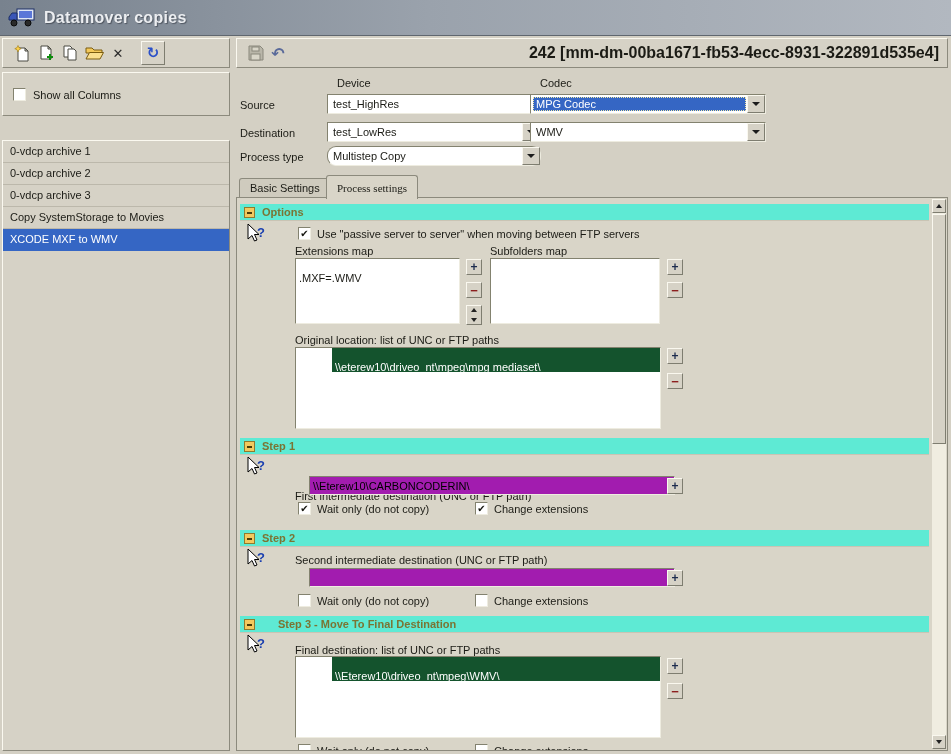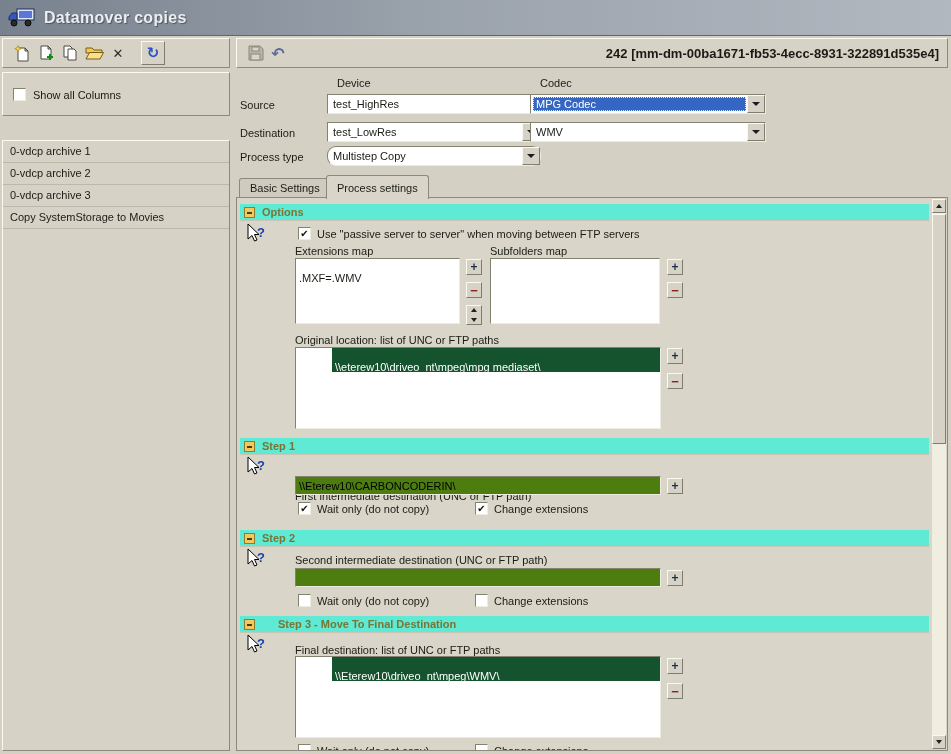--- a/index.html
+++ b/index.html
@@ -3,21 +3,21 @@
 <meta charset="utf-8">
 <style>
   * { margin:0; padding:0; box-sizing:border-box; }
   body { font-family:"Liberation Sans","DejaVu Sans",sans-serif; font-size:11px; color:#1b1b15; }
   #app { position:relative; width:951px; height:754px; overflow:hidden; background:#d4d0c4; }
   .abs { position:absolute; }
 
   
   .raised { border:1px solid; border-color:#fbf9f0 #8c8a7d #8c8a7d #fbf9f0; }
   .btn3d  { background:#d6d2c6; border:1px solid; border-color:#faf8ef #7e7d70 #7e7d70 #faf8ef; }
-  .field  { background:#4d7c0f; border:1px solid; border-color:#83826f #eeece0 #eeece0 #83826f; }
+  .field  { background:#a21caf; border:1px solid; border-color:#83826f #eeece0 #eeece0 #83826f;margin-left:14px; }
 
   
   #titlebar { left:0; top:0; width:951px; height:36px;
     background:linear-gradient(90deg,#78828e 0%,#9aa2ac 45%,#b2b8c0 100%);
     border-bottom:1px solid #60676f; display:flex; align-items:center; padding-left:8px; }
   #titlebar .title { color:#eceef1; font-size:16px; font-weight:bold; margin-left:8px;
     text-shadow:1px 1px 1px rgba(35,40,50,.55); letter-spacing:.3px; }
 
   
   .strip { background:#d6d2c6; display:flex; align-items:center; }
@@ -138,35 +138,36 @@
   <div class="abs raised" style="left:2px;top:72px;width:228px;height:44px;background:#d6d2c6;">
     <span class="cb abs" style="left:10px;top:15px;"></span>
     <span class="lbl" style="left:30px;top:16px;">Show all Columns</span>
   </div>
 
   <div class="abs raised" style="left:2px;top:140px;width:228px;height:611px;background:#d6d2c6;">
     <div class="list-row">0-vdcp archive 1</div>
     <div class="list-row">0-vdcp archive 2</div>
     <div class="list-row">0-vdcp archive 3</div>
     <div class="list-row">Copy SystemStorage to Movies</div>
+    <div class="list-row sel">XCODE MXF to WMV</div>
   </div>
 
   <div class="abs strip raised" style="left:236px;top:38px;width:712px;height:30px;padding:0 8px;">
     <span class="tbtn">
       <svg width="16" height="16">
         <path d="M1,1 h11 l3,3 v11 h-14 z" fill="#b9b6a9" stroke="#8a887c"></path>
         <rect x="4" y="2" width="7" height="4" fill="#d9d6c9" stroke="#8a887c"></rect>
         <rect x="3" y="9" width="9" height="6" fill="#d9d6c9" stroke="#8a887c"></rect>
       </svg>
     </span>
     <span class="tbtn">
       <span style="font-size:16px;font-weight:bold;color:#5a6a9a;">↶</span>
     </span>
     <span style="flex:1"></span>
-    <span class="bold" style="font-size:13px;">242 [mm-dm-00ba1671-fb53-4ecc-8931-322891d535e4]</span>
+    <span class="bold" style="font-size:16px;">242 [mm-dm-00ba1671-fb53-4ecc-8931-322891d535e4]</span>
   </div>
 
   <span class="lbl" style="left:337px;top:77px;">Device</span>
   <span class="lbl" style="left:540px;top:77px;">Codec</span>
 
   <span class="lbl" style="left:240px;top:99px;">Source</span>
   <div class="combo" style="left:327px;top:94px;width:256px;">
     <span class="txt">test_HighRes</span>
     <span class="dbtn">
         <span class="tri-dn"></span>
@@ -197,21 +198,21 @@
   <div class="combo" style="left:327px;top:146px;width:214px;border-radius:9px;">
     <span class="txt">Multistep Copy</span>
     <span class="dbtn">
         <span class="tri-dn"></span>
       </span>
   </div>
 
   <div class="tab" style="left:239px;">
     <span>Basic Settings</span>
   </div>
-  <div class="tab active" style="left:326px;">
+  <div class="tab active" style="left:326px;font-family:Liberation Serif, serif;">
     <span>Process settings</span>
   </div>
 
   <div id="tabpage" class="abs">
 
     <div class="band" style="top:6px;">
       <span class="collapse"></span>
       <span class="gtitle">Options</span>
     </div>
     <span class="helpico" style="left:8px;top:25px;">

